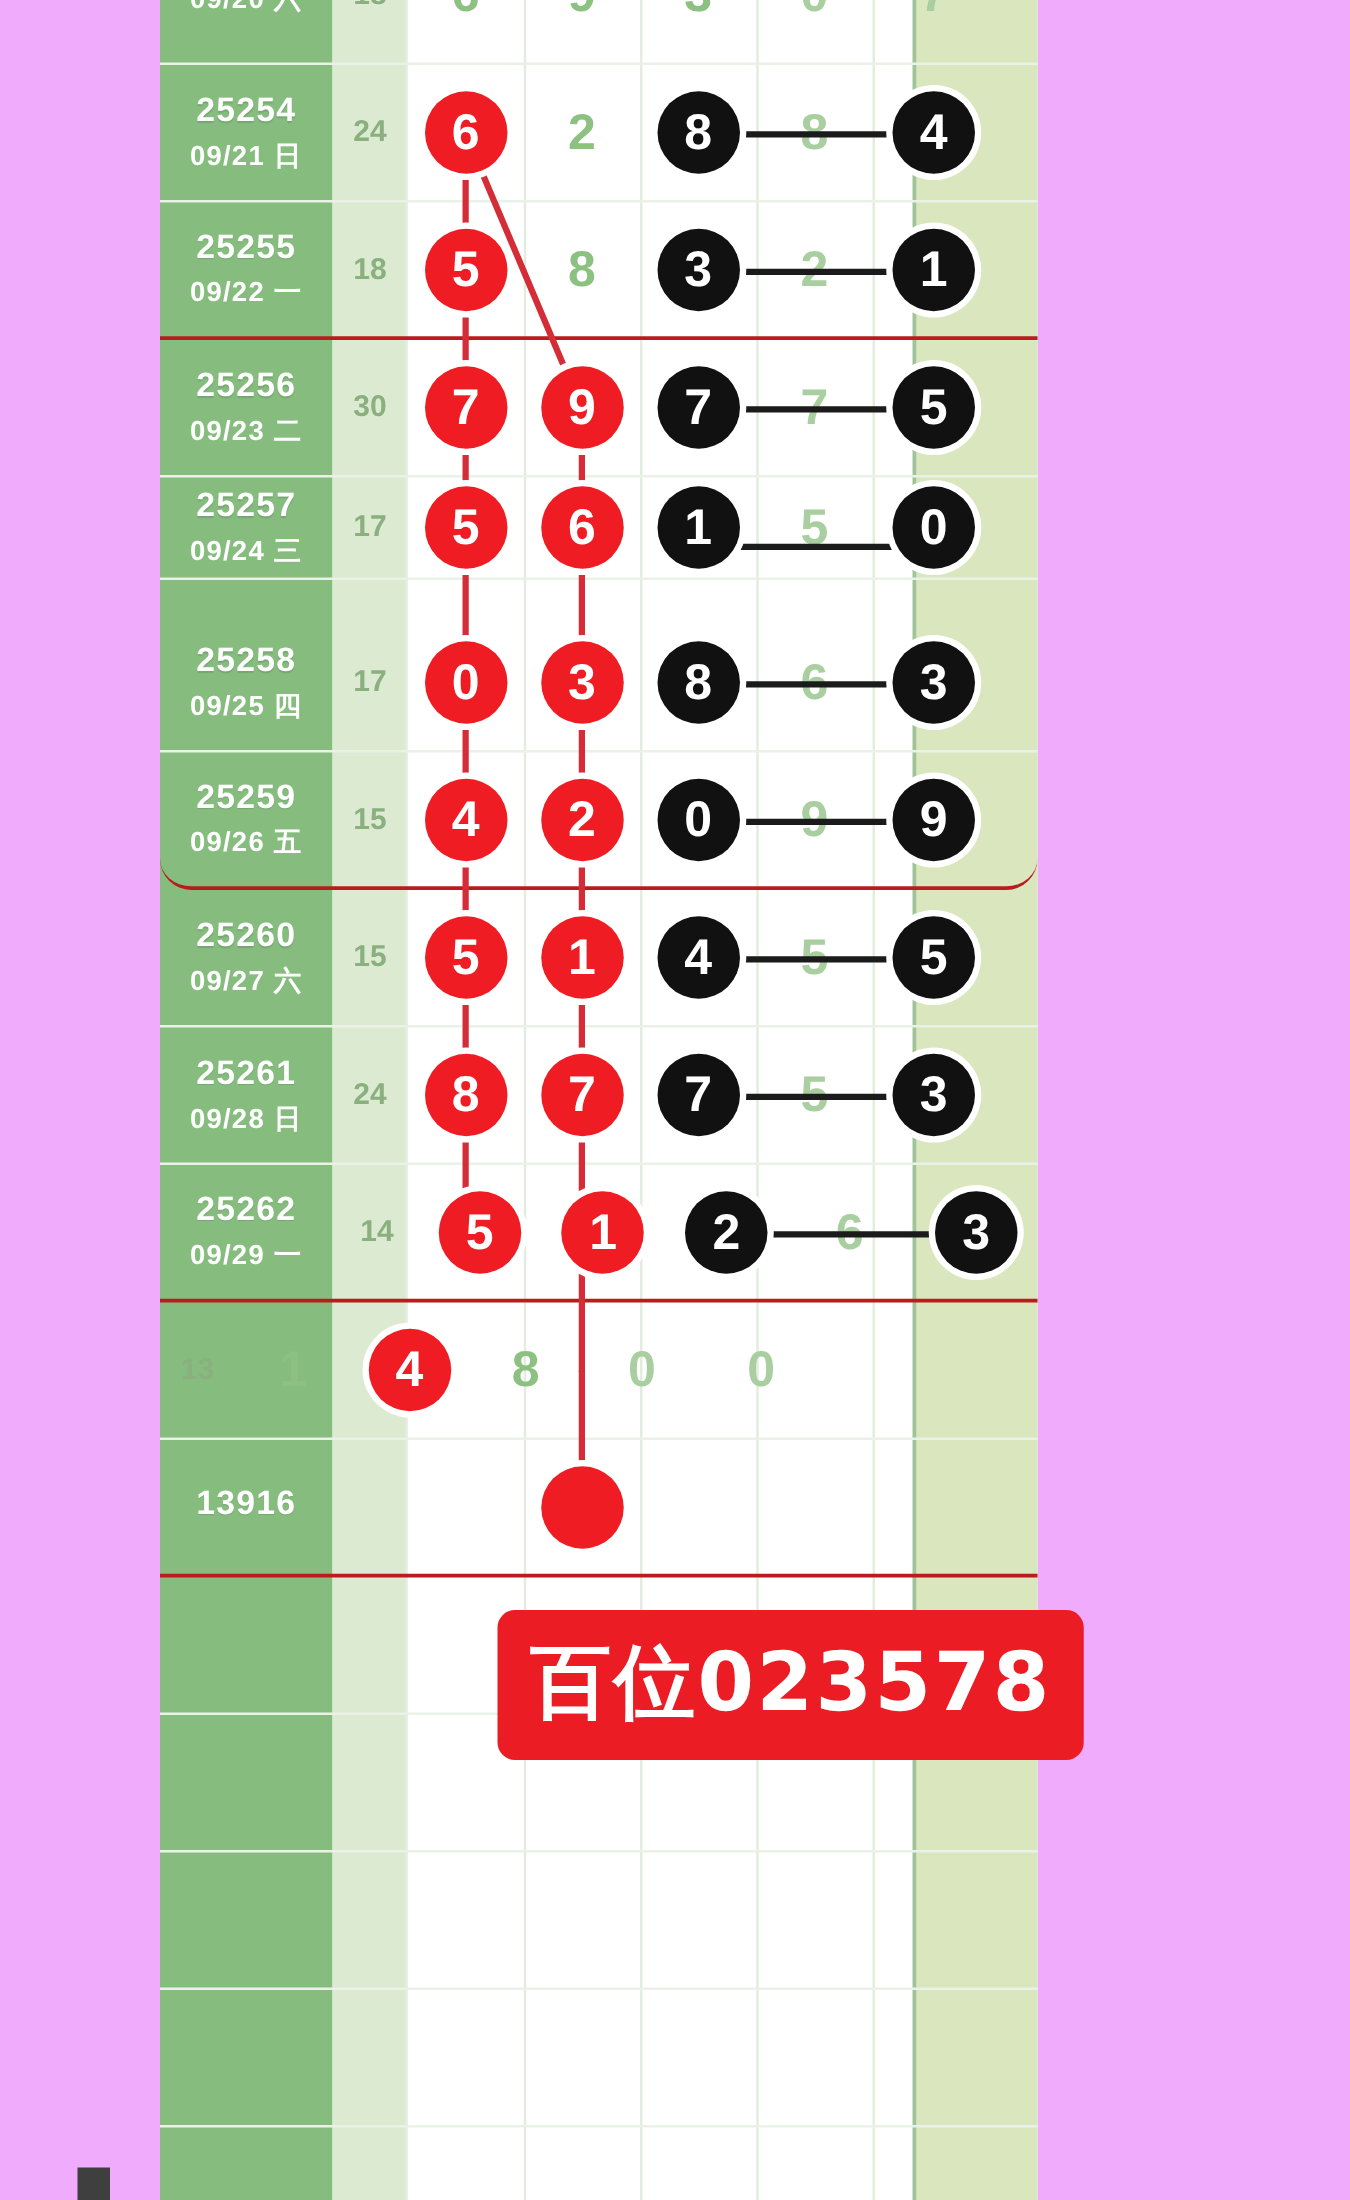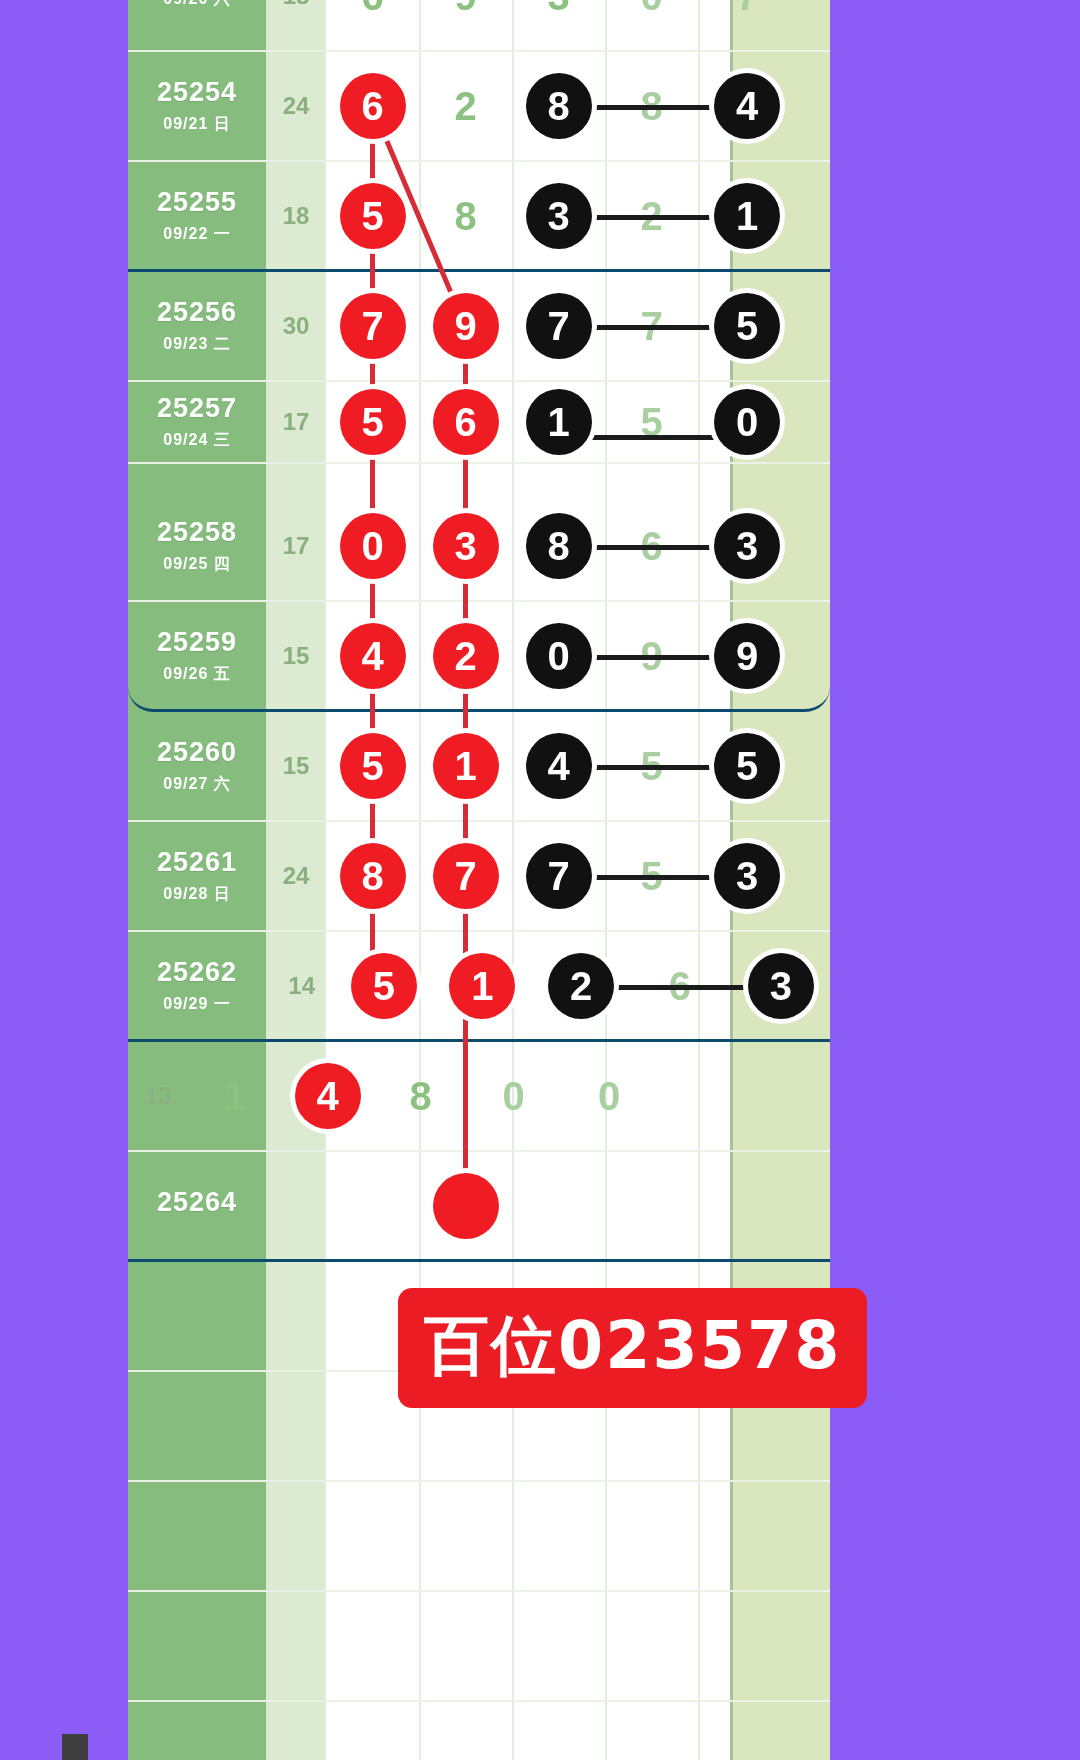--- a/index.html
+++ b/index.html
@@ -5,21 +5,21 @@
   * { box-sizing: border-box; margin:0; padding:0; }
   html,body{
     width:1080px; height:1760px;
     background:#5a5a5a;
     font-family:"Liberation Sans","DejaVu Sans",sans-serif;
     overflow:hidden;
   }
   #app{
     position:relative;
     width:1080px; height:1760px;
-    background:#8b5cf6;
+    background:#f0abfc;
   }
 
   
   #table{
     position:absolute;
     left:128px; top:0;
     width:702px;
     height:1760px;
     background:#ffffff;
   }
@@ -31,39 +31,39 @@
   #col-last { left:604px;width:98px;  background:#dae6bd; }
 
   
   .vline{ position:absolute; top:0; bottom:0; width:2px; background:#e3edde; }
 
   
   .row{
     position:absolute; left:0; width:702px;
     display:flex;
   }
-  .row.thick{ border-bottom:3px solid #0c4a6e; }
+  .row.thick{ border-bottom:3px solid #b91c1c; }
   .row.thin { border-bottom:2px solid #eaf1e7; }
 
   .cell{
     position:relative;
     height:100%;
     display:flex; align-items:center; justify-content:center;
   }
   .c-issue{ width:138px; flex-direction:column; gap:6px; }
   .c-sum  { width:60px; }
   .c-num  { width:93px; }
   .c-last { width:98px; }
 
   .issue-no{
     color:#ffffff; font-size:27px; font-weight:bold;
     letter-spacing:1px; text-shadow:0 1px 1px rgba(0,0,0,.12);
   }
   .issue-date{
-    color:#ffffff; font-size:16px; font-weight:bold;
+    color:#ffffff; font-size:22px; font-weight:bold;
     letter-spacing:1px;
   }
   .sum-val{
     color:#8ab07f; font-size:24px; font-weight:bold;
   }
 
   
   .digit{
     color:#8cc182; font-size:40px; font-weight:bold;
     line-height:1;
@@ -391,21 +391,21 @@
           </div>
           <div class="cell c-num">
             <div class="digit pale">0</div>
           </div>
           <div class="cell c-last">
             <div class="digit pale">0</div>
           </div>
         </div>
         <div class="row thick" style="top: 1152px; height: 110px;">
           <div class="cell c-issue">
-            <div class="issue-no">25264</div>
+            <div class="issue-no">13916</div>
             <div class="issue-date"></div>
           </div>
           <div class="cell c-sum">
             <div class="sum-val"></div>
           </div>
           <div class="cell c-num"></div>
           <div class="cell c-num">
             <div class="ball blank"></div>
           </div>
           <div class="cell c-num"></div>

